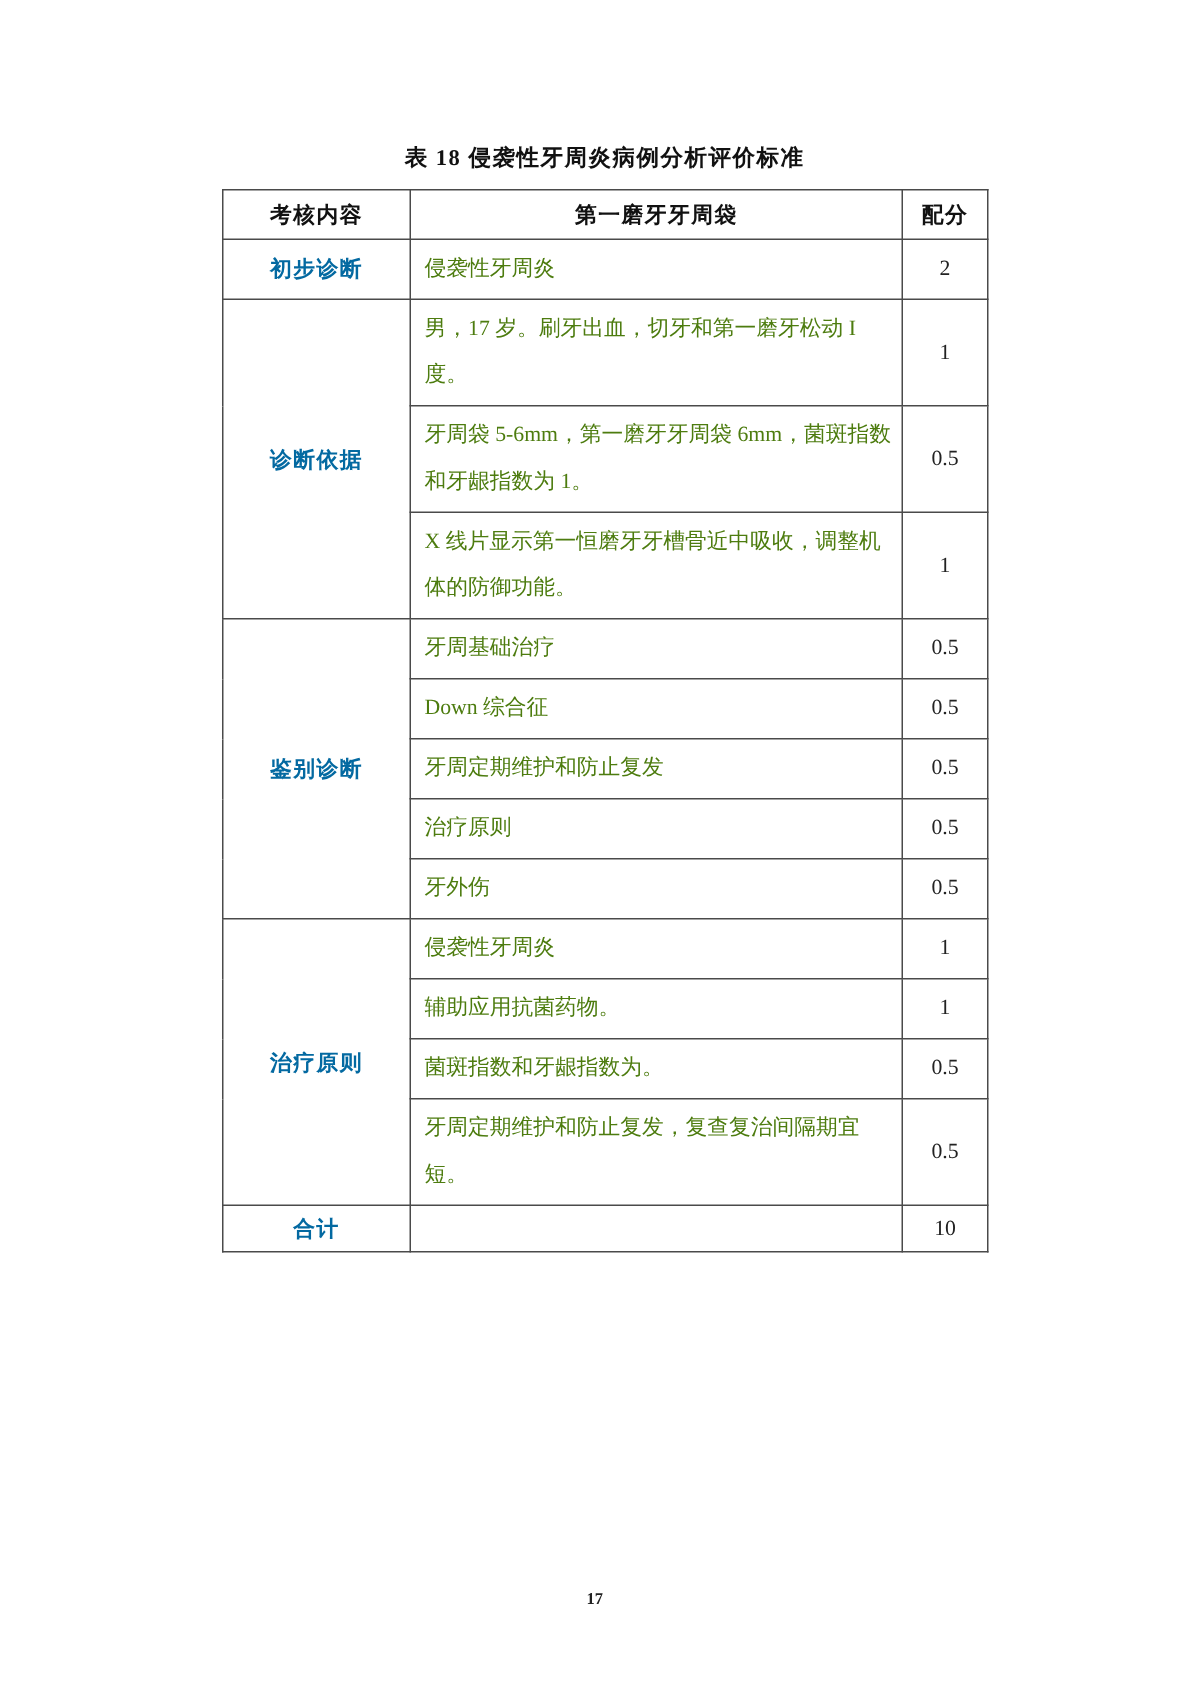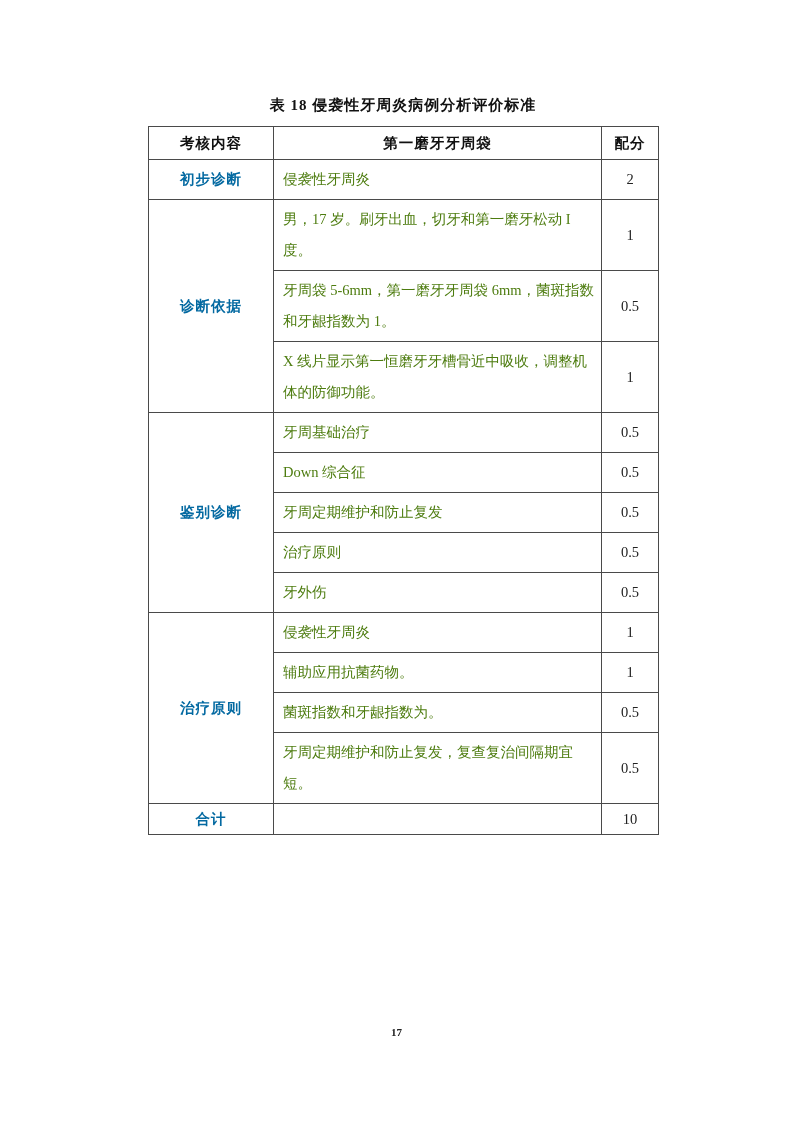--- a/index.html
+++ b/index.html
@@ -67,21 +67,21 @@
   td.score-cell {
     text-align: center;
     color: #222;
   }
   tr.h-single { height: 31px; }
   tr.h-first  { height: 30px; }
   tr.h-double { height: 62px; }
   .page-number {
     position: absolute;
     left: 0;
-    top: 1026px;
+    top: 1060px;
     width: 100%;
     text-align: center;
     font-size: 11px;
     font-weight: bold;
     color: #222;
   }
 </style>
 </head>
 <body>
 

